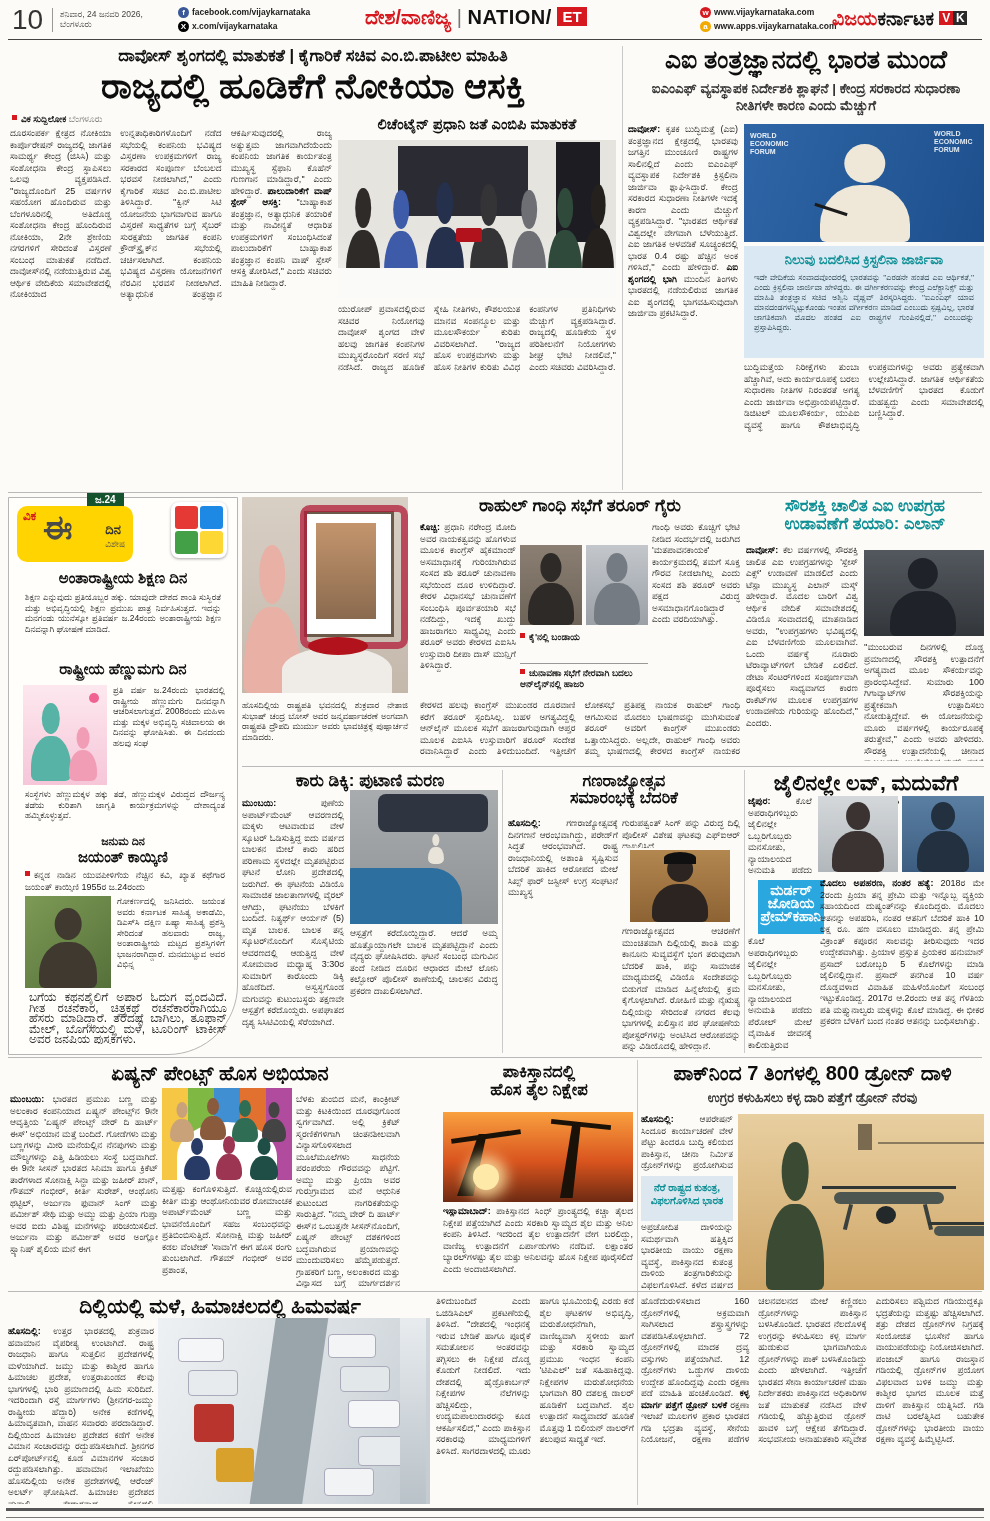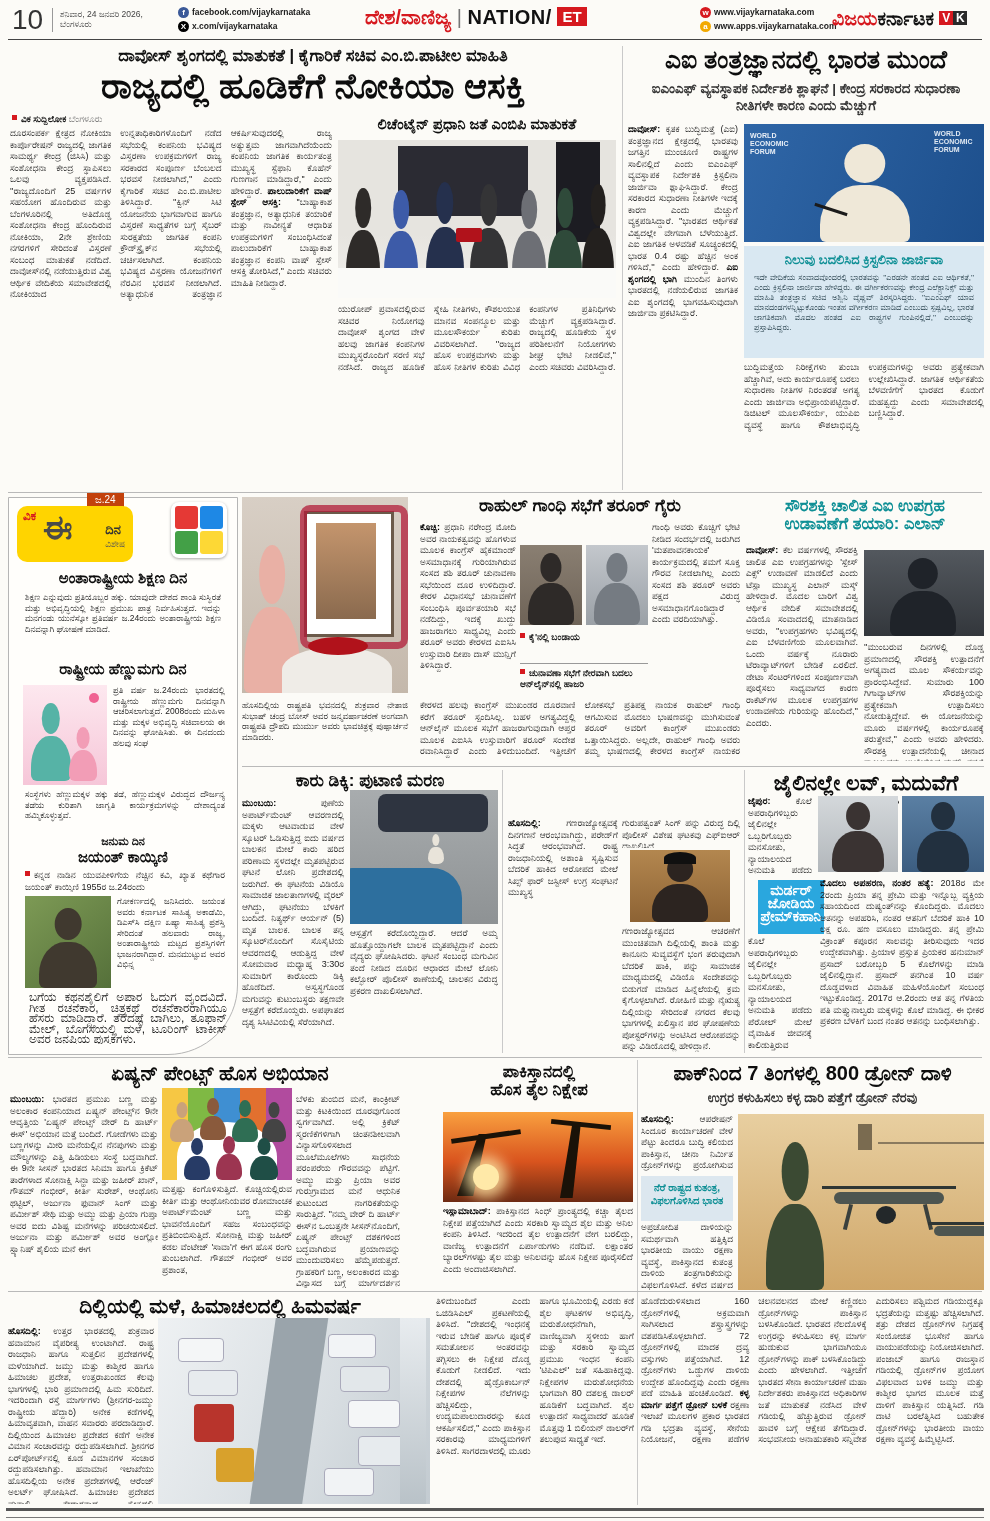--- a/index.html
+++ b/index.html
@@ -117,21 +117,21 @@
     <div class="ctr teal" style="font-size:13px;font-weight:bold;padding:6px 4px 3px;">ನಿಲುವು ಬದಲಿಸಿದ ಕ್ರಿಸ್ಟಲಿನಾ ಜಾರ್ಜಿವಾ</div>
     <div style="font-size:8px;line-height:10px;text-align:justify;padding:2px 10px;color:#1c3642;">ಇದೇ ವೇದಿಕೆಯ ಸಂವಾದವೊಂದರಲ್ಲಿ ಭಾರತವನ್ನು ''ಎರಡನೇ ಹಂತದ ಎಐ ಆರ್ಥಿಕತೆ,'' ಎಂದು ಕ್ರಿಸ್ಟಲಿನಾ ಜಾರ್ಜಿವಾ ಹೇಳಿದ್ದರು. ಈ ವರ್ಗೀಕರಣವನ್ನು ಕೇಂದ್ರ ಎಲೆಕ್ಟ್ರಾನಿಕ್ಸ್ ಮತ್ತು ಮಾಹಿತಿ ತಂತ್ರಜ್ಞಾನ ಸಚಿವ ಅಶ್ವಿನಿ ವೈಷ್ಣವ್ ತಿರಸ್ಕರಿಸಿದ್ದರು. ''ಐಎಂಎಫ್ ಯಾವ ಮಾನದಂಡಗಳನ್ನಿಟ್ಟುಕೊಂಡು ಇಂತಹ ವರ್ಗೀಕರಣ ಮಾಡಿದೆ ಎಂಬುದು ಸ್ಪಷ್ಟವಿಲ್ಲ, ಭಾರತ ಜಾಗತಿಕವಾಗಿ ಮೊದಲ ಹಂತದ ಎಐ ರಾಷ್ಟ್ರಗಳ ಗುಂಪಿನಲ್ಲಿದೆ,'' ಎಂಬುದನ್ನು ಪ್ರಸ್ತಾಪಿಸಿದ್ದರು.</div>
   </div>
   <div class="abs body cols2" style="left:744px;top:362px;width:240px;height:126px;">
     <span>ಬುದ್ಧಿಮತ್ತೆಯ ನಿರೀಕ್ಷೆಗಳು ತುಂಬಾ ಹೆಚ್ಚಾಗಿವೆ, ಅದು ಕಾರ್ಯರೂಪಕ್ಕೆ ಬರಲು ಸುಧಾರಣಾ ನೀತಿಗಳ ನಿರಂತರತೆ ಅಗತ್ಯ ಎಂದು ಜಾರ್ಜಿವಾ ಅಭಿಪ್ರಾಯಪಟ್ಟಿದ್ದಾರೆ. ಡಿಜಿಟಲ್ ಮೂಲಸೌಕರ್ಯ, ಯುಪಿಐ ವ್ಯವಸ್ಥೆ ಹಾಗೂ ಕೌಶಲಾಭಿವೃದ್ಧಿ ಉಪಕ್ರಮಗಳನ್ನು ಅವರು ಪ್ರತ್ಯೇಕವಾಗಿ ಉಲ್ಲೇಖಿಸಿದ್ದಾರೆ. ಜಾಗತಿಕ ಆರ್ಥಿಕತೆಯ ಬೆಳವಣಿಗೆಗೆ ಭಾರತದ ಕೊಡುಗೆ ಮಹತ್ವದ್ದು ಎಂದು ಸಮಾವೇಶದಲ್ಲಿ ಬಣ್ಣಿಸಿದ್ದಾರೆ.</span>
   </div>
 
   <div class="hrl" style="left:8px;top:492px;width:974px;"></div>
 
   <div class="abs" style="left:8px;top:497px;width:228px;height:556px;border:1px solid #b5b5b5;border-radius:0 0 70px 0;background:#fffefb;">
-    <div class="abs" style="left:78px;top:-5px;background:#c2410c;color:#fff;font-size:10px;font-weight:normal;padding:1px 8px;">ಜ.24</div>
+    <div class="abs" style="left:78px;top:-5px;background:#14532d;color:#fff;font-size:10px;font-weight:bold;padding:1px 8px;">ಜ.24</div>
     <div class="abs" style="left:8px;top:8px;width:116px;height:56px;background:#ffd400;border-radius:10px;">
       <span class="abs red" style="left:6px;top:3px;font-size:12px;font-weight:bold;">ವಿಕ</span>
       <span class="abs" style="left:26px;top:2px;font-size:34px;font-weight:bold;color:#4a4a4a;">ಈ</span>
       <span class="abs" style="right:12px;top:16px;font-size:13px;font-weight:bold;color:#333;">ದಿನ</span>
       <span class="abs" style="right:8px;top:33px;font-size:9px;color:#555;">ವಿಶೇಷ</span>
     </div>
     <div class="abs" style="right:10px;top:4px;width:56px;height:56px;background:#fff;border-radius:8px;box-shadow:0 1px 3px rgba(0,0,0,.35);overflow:hidden;">
       <div style="position:absolute;left:4px;top:4px;width:23px;height:23px;background:#e53935;border-radius:3px;"></div>
       <div style="position:absolute;left:29px;top:4px;width:23px;height:23px;background:#1e88e5;border-radius:3px;"></div>
       <div style="position:absolute;left:4px;top:29px;width:23px;height:23px;background:#43a047;border-radius:3px;"></div>
@@ -213,20 +213,24 @@
   </div>
   <div class="ph" style="left:350px;top:790px;width:148px;height:134px;background:linear-gradient(#a8acae,#8e9294);">
     <div class="abs" style="left:28px;top:4px;width:110px;height:38px;background:#2e3440;border-radius:8px;"></div>
     <div class="abs" style="left:-8px;top:78px;width:120px;height:56px;background:#2d6f9e;border-radius:10px 30px 0 0;"></div>
     <div class="sil" style="--c:#e9e4da;left:78px;top:44px;width:16px;height:30px;"></div>
   </div>
   <div class="abs body" style="left:350px;top:928px;width:148px;height:124px;">ಆಸ್ಪತ್ರೆಗೆ ಕರೆದೊಯ್ದಿದ್ದಾರೆ. ಆದರೆ ಅಮ್ಮ ಹೊತ್ತೊಯ್ದಾಗಲೇ ಬಾಲಕ ಮೃತಪಟ್ಟಿದ್ದಾನೆ ಎಂದು ವೈದ್ಯರು ಘೋಷಿಸಿದರು. ಘಟನೆ ಸಂಬಂಧ ಮಗುವಿನ ತಂದೆ ನೀಡಿದ ದೂರಿನ ಆಧಾರದ ಮೇಲೆ ಲೋನಿ ಕಲ್ಭೋರ್ ಪೊಲೀಸ್ ಠಾಣೆಯಲ್ಲಿ ಚಾಲಕನ ವಿರುದ್ಧ ಪ್ರಕರಣ ದಾಖಲಿಸಲಾಗಿದೆ.</div>
 
   <div class="vr" style="left:502px;top:770px;height:283px;"></div>
 
+  <div class="abs hl ctr" style="left:508px;top:772px;width:232px;font-size:16px;">
+    <div>ಗಣರಾಜ್ಯೋತ್ಸವ</div>
+    <div>ಸಮಾರಂಭಕ್ಕೆ ಬೆದರಿಕೆ</div>
+  </div>
   <div class="abs body" style="left:508px;top:818px;width:110px;height:234px;">
     <b>ಹೊಸದಿಲ್ಲಿ:</b>
     <span>ಗಣರಾಜ್ಯೋತ್ಸವಕ್ಕೆ ದಿನಗಣನೆ ಆರಂಭವಾಗಿದ್ದು, ಪರೇಡ್‌ಗೆ ಸಿದ್ಧತೆ ಆರಂಭವಾಗಿದೆ. ರಾಷ್ಟ್ರ ರಾಜಧಾನಿಯಲ್ಲಿ ಅಶಾಂತಿ ಸೃಷ್ಟಿಸುವ ಬೆದರಿಕೆ ಹಾಕಿದ ಆರೋಪದ ಮೇಲೆ ಸಿಖ್ಸ್ ಫಾರ್ ಜಸ್ಟೀಸ್ ಉಗ್ರ ಸಂಘಟನೆ ಮುಖ್ಯಸ್ಥ</span>
   </div>
   <div class="abs body" style="left:622px;top:818px;width:118px;height:30px;">ಗುರುಪತ್ವಂತ್ ಸಿಂಗ್ ಪನ್ನು ವಿರುದ್ಧ ದಿಲ್ಲಿ ಪೊಲೀಸ್ ವಿಶೇಷ ಘಟಕವು ಎಫ್‌ಐಆರ್ ದಾಖಲಿಸಿದೆ.</div>
   <div class="ph" style="left:630px;top:850px;width:100px;height:72px;background:linear-gradient(#b3874f,#8d6334);">
     <div class="sil" style="--c:#2c2420;left:22px;top:6px;width:56px;height:66px;"></div>
     <div class="abs" style="left:34px;top:2px;width:32px;height:12px;background:#101010;border-radius:50% 50% 0 0;"></div>
   </div>
   <div class="abs body" style="left:622px;top:926px;width:118px;height:126px;">ಗಣರಾಜ್ಯೋತ್ಸವದ ಆಚರಣೆಗೆ ಮುಂಚಿತವಾಗಿ ದಿಲ್ಲಿಯಲ್ಲಿ ಶಾಂತಿ ಮತ್ತು ಕಾನೂನು ಸುವ್ಯವಸ್ಥೆಗೆ ಭಂಗ ತರುವುದಾಗಿ ಬೆದರಿಕೆ ಹಾಕಿ, ಪನ್ನು ಸಾಮಾಜಿಕ ಮಾಧ್ಯಮದಲ್ಲಿ ವಿಡಿಯೊ ಸಂದೇಶವನ್ನು ಬಿಡುಗಡೆ ಮಾಡಿದ ಹಿನ್ನೆಲೆಯಲ್ಲಿ ಕ್ರಮ ಕೈಗೊಳ್ಳಲಾಗಿದೆ. ರೋಹಿಣಿ ಮತ್ತು ನೈಋತ್ಯ ದಿಲ್ಲಿಯನ್ನು ಸೇರಿದಂತೆ ನಗರದ ಕೆಲವು ಭಾಗಗಳಲ್ಲಿ ಖಲಿಸ್ತಾನ ಪರ ಘೋಷಣೆಯ ಪೋಸ್ಟರ್‌ಗಳನ್ನು ಅಂಟಿಸಿದ ಆರೋಪವನ್ನು ಪನ್ನು ವಿಡಿಯೊದಲ್ಲಿ ಹೇಳಿದ್ದಾನೆ.</div>

